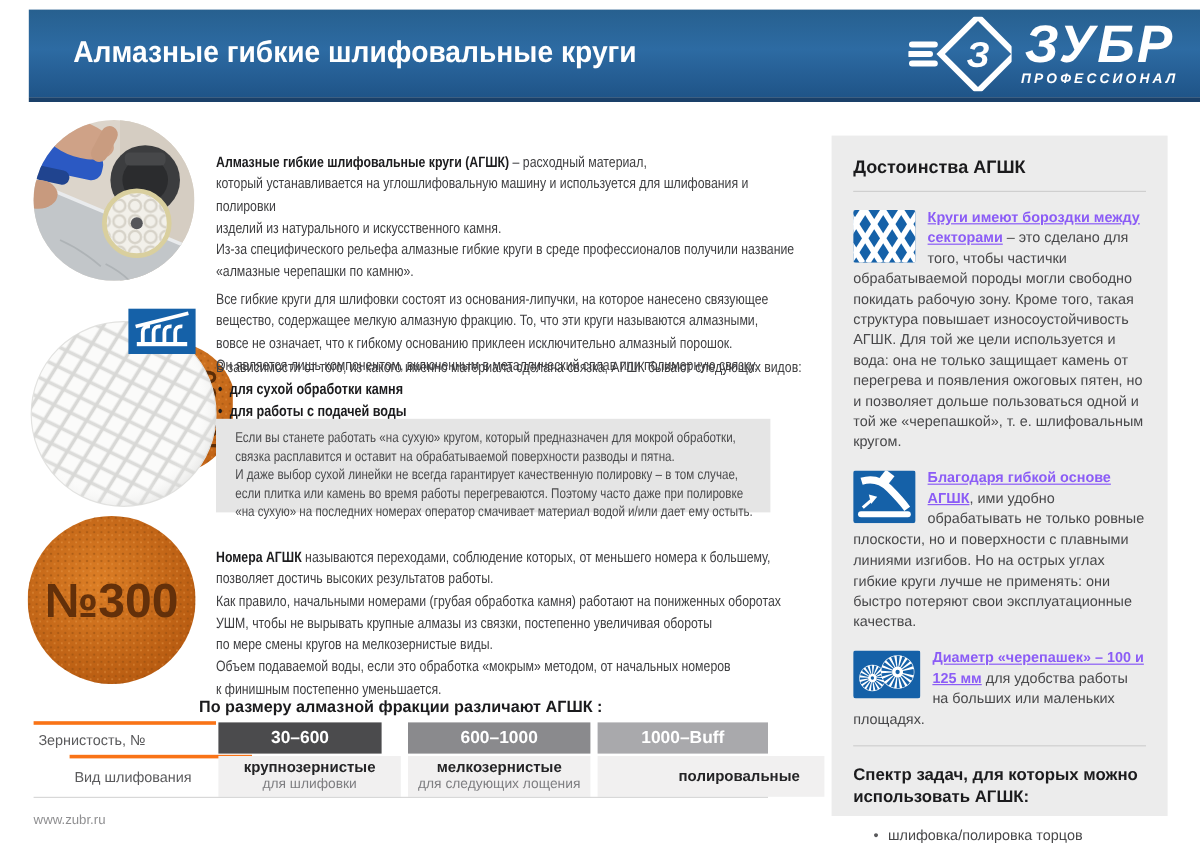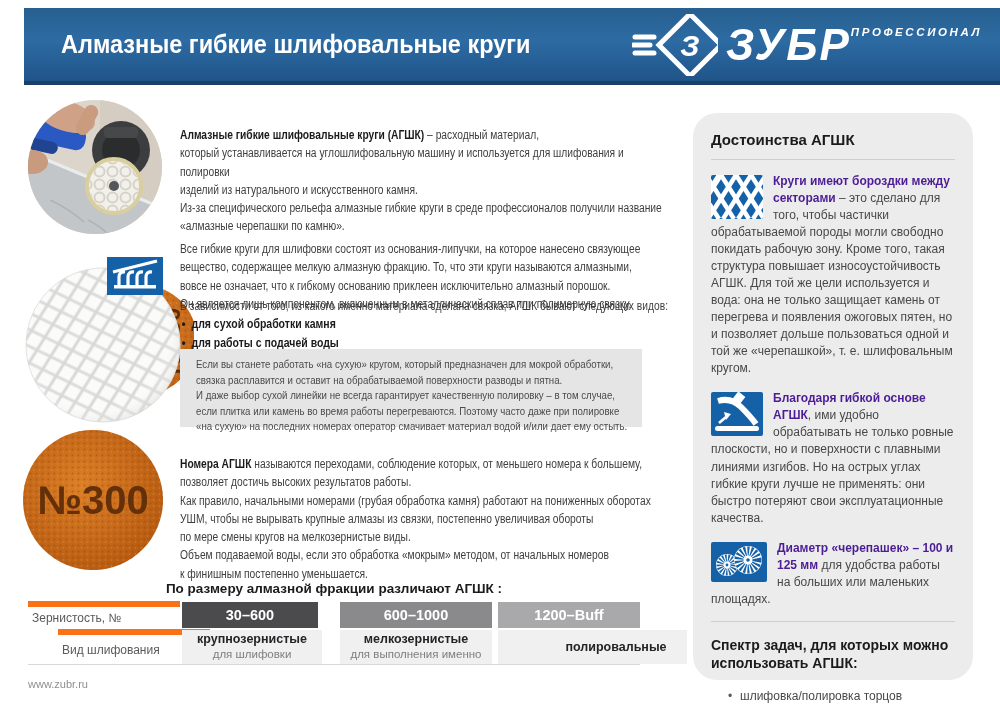--- a/index.html
+++ b/index.html
@@ -6,21 +6,21 @@
   #page{position:relative;width:1000px;height:706px;background:#fff;overflow:hidden;
         font-family:"Liberation Sans",sans-serif;color:#3e3e40;}
 
   
   .header{position:absolute;left:24px;top:8px;width:984px;height:77px;box-sizing:border-box;
     background:linear-gradient(180deg,#27608f 0%,#2d6ba3 45%,#1f5488 100%);
     border-bottom:4px solid #1a4069;
     display:flex;align-items:center;justify-content:space-between;padding:0 26px 0 37px;}
   .header-title{color:#fff;font-size:25px;font-weight:bold;transform:scaleX(.94);transform-origin:0 50%;white-space:nowrap;}
   .logo{display:flex;align-items:center;gap:8px;color:#fff;}
-  .logo-txt{display:flex;flex-direction:row;align-items:flex-start;}
+  .logo-txt{display:flex;flex-direction:column;align-items:center;}
   .logo-big{font-size:44px;line-height:.95;font-weight:bold;font-style:italic;letter-spacing:2px;}
   .logo-sub{font-size:11.5px;font-weight:bold;font-style:italic;letter-spacing:2.6px;margin-top:2px;}
 
   
   .flow{position:absolute;width:600px;font-size:12.5px;line-height:1.46;white-space:pre-line;
         transform:scaleX(.82);transform-origin:0 0;color:#3e3e40;margin:0;}
   .flow b{color:#1b1b1d;}
   .p1{left:180px;top:126px;}
   .p2{left:180px;top:240px;}
   .p-types{left:180px;top:297px;}
@@ -28,53 +28,53 @@
         transform:scaleX(.82);transform-origin:0 0;}
   .types-list li{font-weight:bold;color:#1b1b1d;font-size:12.8px;line-height:1.45;padding-left:14px;position:relative;}
   .types-list li::before{content:"•";position:absolute;left:2px;}
   .callout{position:absolute;left:180px;top:349px;width:462px;height:78px;background:#e5e5e5;}
   .callout .flow{left:16px;top:8px;width:530px;font-size:11.8px;line-height:1.32;color:#4a4a4c;}
   .p-num{left:180px;top:455px;}
 
   
   .tbl-title{position:absolute;left:28px;top:581px;width:612px;text-align:center;
         font-size:13.5px;font-weight:bold;color:#1b1b1d;margin:0;}
-  .lbl-cell{position:absolute;left:28px;width:152px;border-top:6px solid #f97316;
+  .lbl-cell{position:absolute;left:28px;width:152px;border-top:3px solid #f97316;
         color:#5a5a5c;font-size:12px;display:flex;align-items:center;box-sizing:border-box;padding-left:4px;}
   .lbl-1{top:601px;height:28px;}
   .lbl-2{top:629px;height:35px;margin-left:30px;}
   .hdr-cell{position:absolute;top:602px;height:26px;display:flex;align-items:center;justify-content:center;
         color:#fff;font-size:14.5px;font-weight:bold;}
   .hdr-1{left:182px;width:136px;background:#4b4b4d;}
   .hdr-2{left:340px;width:152px;background:#8a8a8d;}
   .hdr-3{left:498px;width:142px;background:#a9a9ac;}
   .val-cell{position:absolute;top:630px;height:34px;background:#f1f0f0;
         display:flex;flex-direction:column;align-items:center;justify-content:center;text-align:center;}
-  .val-1{left:182px;width:140px;}
+  .val-1{left:182px;width:152px;}
   .val-2{left:340px;width:152px;align-items:center;}
   .val-3{left:498px;width:142px;padding-left:47px;}
   .val-type{font-size:12.5px;font-weight:bold;color:#242426;line-height:1.2;}
   .val-purpose{font-size:11.5px;color:#7e7e81;line-height:1.25;}
 
   .foot-line{position:absolute;left:28px;top:664px;width:612px;height:0;border-top:1px solid #d8d8d8;}
   .site{position:absolute;left:28px;top:678px;font-size:11px;color:#8f8f91;}
 
   
   .img-abs{position:absolute;display:block;}
 
   
   .sidebar{position:absolute;left:693px;top:113px;width:280px;height:567px;background:#ececec;
-        box-sizing:border-box;padding:16px 18px 0 18px;border-radius:24px;}
+        box-sizing:border-box;padding:16px 18px 0 18px;}
   .sb-title{font-size:15px;font-weight:bold;color:#1b1b1d;margin:2px 0 0 0;}
   .sb-div{height:1px;background:#cfcfcf;margin:11px 0 13px 0;}
   .adv{margin-bottom:13px;}
   .adv::after{content:"";display:block;clear:both;}
   .adv svg{float:left;margin:2px 10px 4px 0;display:block;}
   .adv p{margin:0;font-size:12px;line-height:1.42;color:#48484a;}
-  .adv b{color:#4c1d95;}
+  .adv b{color:#8b5cf6;text-decoration:underline;}
   .sb-tasks-title{font-size:14px;font-weight:bold;color:#1b1b1d;line-height:1.3;margin:14px 0 13px 0;}
   .tasks{list-style:none;margin:16px;padding:0;}
   .tasks li{position:relative;padding-left:13px;font-size:12px;line-height:1.35;color:#48484a;margin-bottom:11px;}
   .tasks li::before{content:"•";position:absolute;left:1px;color:#58585a;}
 </style>
 </head>
 <body>
 
 <div id="page">
 
@@ -214,29 +214,29 @@
 по мере смены кругов на мелкозернистые виды.
 Объем подаваемой воды, если это обработка «мокрым» методом, от начальных номеров
 к финишным постепенно уменьшается.</span></p>
 
   <p class="tbl-title">По размеру алмазной фракции различают АГШК :</p>
   <div class="lbl-cell lbl-1">Зернистость, №</div>
   <div class="lbl-cell lbl-2">Вид шлифования</div>
 
   <div class="hdr-cell hdr-1">30–600</div>
   <div class="hdr-cell hdr-2">600–1000</div>
-  <div class="hdr-cell hdr-3">1200–Buff</div>
+  <div class="hdr-cell hdr-3">1000–Buff</div>
 
   <div class="val-cell val-1">
     <div class="val-type">крупнозернистые</div>
     <div class="val-purpose">для шлифовки</div>
   </div>
   <div class="val-cell val-2">
     <div class="val-type">мелкозернистые</div>
-    <div class="val-purpose">для выполнения именно</div>
+    <div class="val-purpose">для следующих лощения</div>
   </div>
   <div class="val-cell val-3">
     <div class="val-type">полировальные</div>
     <div class="val-purpose"></div>
   </div>
 
   <div class="foot-line"></div>
   <div class="site">www.zubr.ru</div>
 
   <div class="sidebar">

